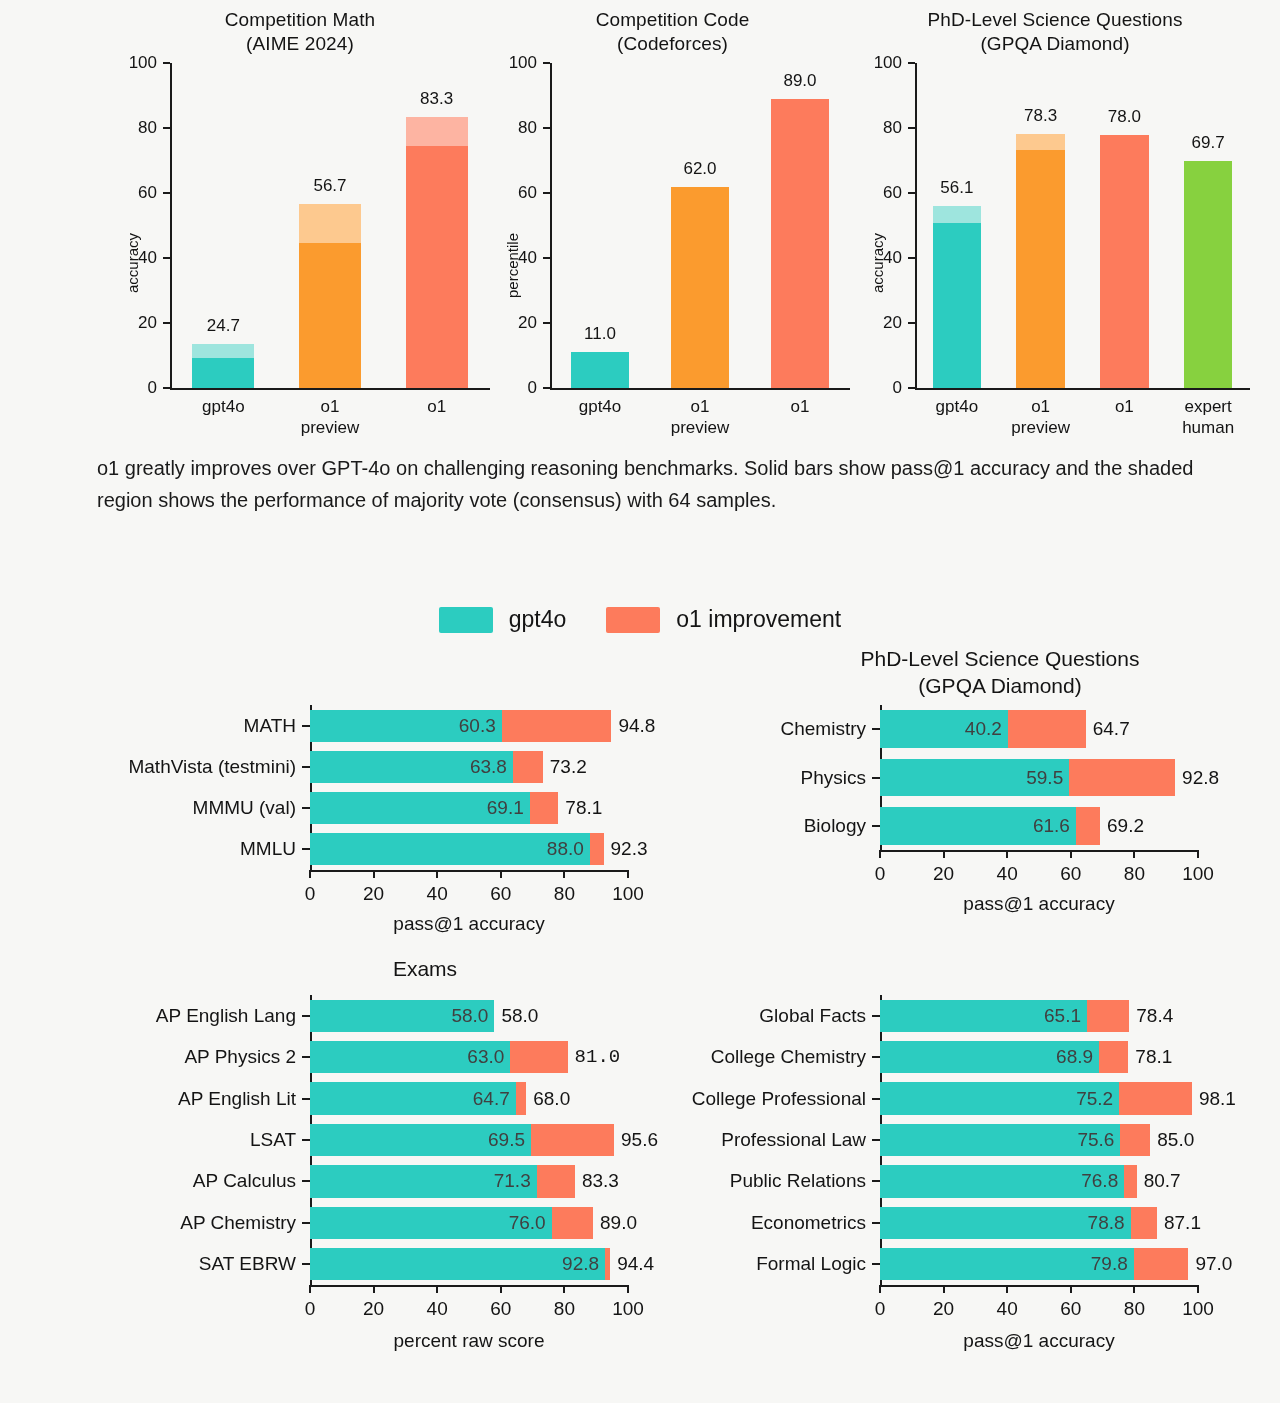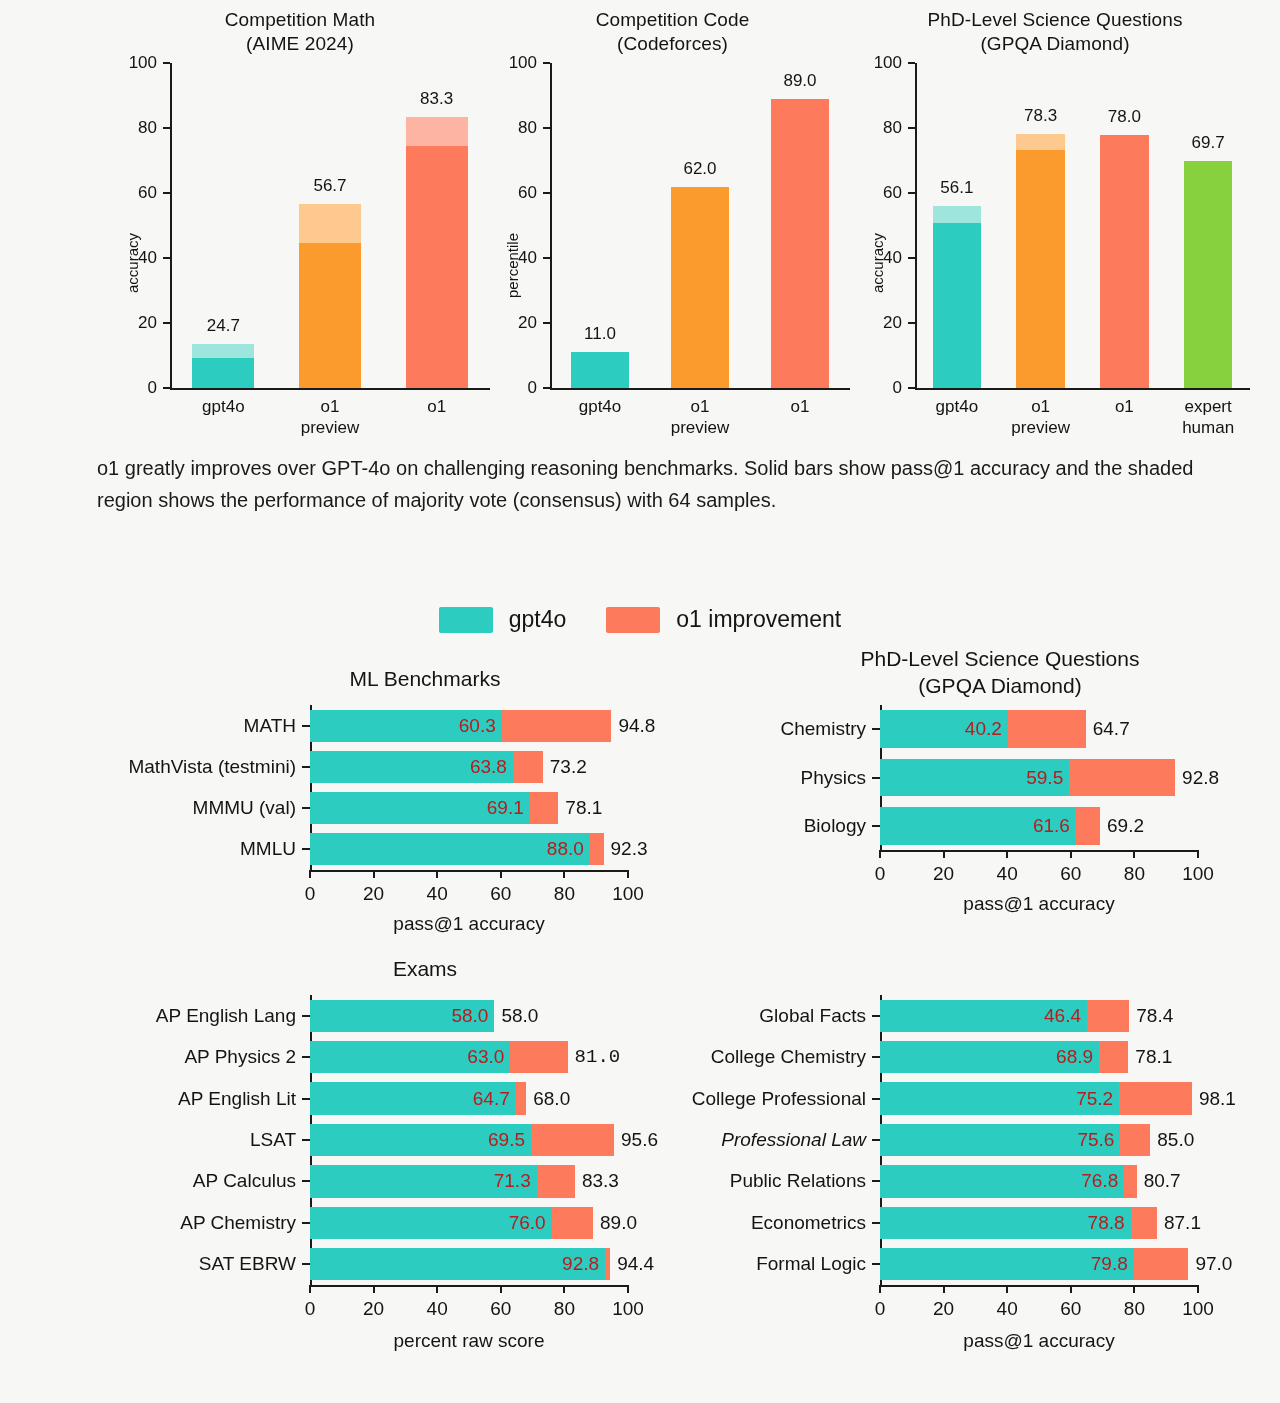--- a/index.html
+++ b/index.html
@@ -74,21 +74,21 @@
     transform: translateX(-50%); white-space: nowrap;
   }
   .hytick { position: absolute; width: 8px; height: 2px; background: #1a1a1a; }
   .hcat {
     position: absolute; font-size: 19px; color: #141414; text-align: right;
     transform: translateY(-50%); white-space: nowrap;
   }
   .hbar { position: absolute; }
   .hbar .hseg { position: absolute; top: 0; height: 100%; }
   .hinner {
-    position: absolute; font-size: 19px; color: #b91c1c;
+    position: absolute; font-size: 19px; color: #404040;
     transform: translate(-100%, -50%); white-space: nowrap;
   }
   .houter {
     position: absolute; font-size: 19px; color: #141414;
     transform: translateY(-50%); white-space: nowrap;
   }
   .hxlabel {
     position: absolute; font-size: 19px; color: #141414;
     text-align: center; white-space: nowrap; transform: translateX(-50%);
   }
@@ -232,23 +232,20 @@
       <span class="legend-swatch" style="background:#2cccc0"></span>
       <span class="legend-text">gpt4o</span>
     </div>
     <div class="legend-item">
       <span class="legend-swatch" style="background:#fd7b5c"></span>
       <span class="legend-text">o1 improvement</span>
     </div>
   </div>
 
   <div class="hchart" id="h0" style="left:170px; top:665px; width:510px; height:270px;">
-    <div class="htitle">
-      <span>ML Benchmarks</span>
-    </div>
     <div class="hplot" style="left:140px; top:40px; width:318px; height:165px;">
         <div class="haxis-y" style="left: 0px; top: 0px; height: 165px;"></div>
         <div class="haxis-x" style="left: 0px; top: 165px; width: 318px;"></div>
         <div class="htick" style="left: -1px; top: 165px;"></div>
         <div class="hticklabel" style="left: 0px; top: 178px;">0</div>
         <div class="htick" style="left: 62.6px; top: 165px;"></div>
         <div class="hticklabel" style="left: 63.6px; top: 178px;">20</div>
         <div class="htick" style="left: 126.2px; top: 165px;"></div>
         <div class="hticklabel" style="left: 127.2px; top: 178px;">40</div>
         <div class="htick" style="left: 189.8px; top: 165px;"></div>
@@ -434,21 +431,21 @@
         <div class="htick" style="left: 253.4px; top: 290px;"></div>
         <div class="hticklabel" style="left: 254.4px; top: 303px;">80</div>
         <div class="htick" style="left: 317px; top: 290px;"></div>
         <div class="hticklabel" style="left: 318px; top: 303px;">100</div>
         <div class="hbar" style="left: 0px; top: 4.55714px; width: 249.312px; height: 32.3143px;">
           <div class="hseg" style="left: 207.018px; width: 42.294px; background: rgb(253, 123, 92);"></div>
           <div class="hseg" style="left: 0px; width: 207.018px; background: rgb(44, 204, 192);"></div>
         </div>
         <div class="hytick" style="left: -8px; top: 19.7143px;"></div>
         <div class="hcat" style="right: 332px; top: 20.7143px;">Global Facts</div>
-        <div class="hinner" style="left: 201.018px; top: 20.7143px;">46.4</div>
+        <div class="hinner" style="left: 201.018px; top: 20.7143px;">65.1</div>
         <div class="houter" style="left: 256.312px; top: 20.7143px;">78.4</div>
         <div class="hbar" style="left: 0px; top: 45.9857px; width: 248.358px; height: 32.3143px;">
           <div class="hseg" style="left: 219.102px; width: 29.256px; background: rgb(253, 123, 92);"></div>
           <div class="hseg" style="left: 0px; width: 219.102px; background: rgb(44, 204, 192);"></div>
         </div>
         <div class="hytick" style="left: -8px; top: 61.1429px;"></div>
         <div class="hcat" style="right: 332px; top: 62.1429px;">College Chemistry</div>
         <div class="hinner" style="left: 213.102px; top: 62.1429px;">68.9</div>
         <div class="houter" style="left: 255.358px; top: 62.1429px;">78.1</div>
         <div class="hbar" style="left: 0px; top: 87.4143px; width: 311.958px; height: 32.3143px;">
@@ -457,21 +454,21 @@
         </div>
         <div class="hytick" style="left: -8px; top: 102.571px;"></div>
         <div class="hcat" style="right: 332px; top: 103.571px;">College Professional</div>
         <div class="hinner" style="left: 233.136px; top: 103.571px;">75.2</div>
         <div class="houter" style="left: 318.958px; top: 103.571px;">98.1</div>
         <div class="hbar" style="left: 0px; top: 128.843px; width: 270.3px; height: 32.3143px;">
           <div class="hseg" style="left: 240.408px; width: 29.892px; background: rgb(253, 123, 92);"></div>
           <div class="hseg" style="left: 0px; width: 240.408px; background: rgb(44, 204, 192);"></div>
         </div>
         <div class="hytick" style="left: -8px; top: 144px;"></div>
-        <div class="hcat" style="right: 332px; top: 145px; font-style: italic;">Professional Law</div>
+        <div class="hcat" style="right: 332px; top: 145px;">Professional Law</div>
         <div class="hinner" style="left: 234.408px; top: 145px;">75.6</div>
         <div class="houter" style="left: 277.3px; top: 145px;">85.0</div>
         <div class="hbar" style="left: 0px; top: 170.271px; width: 256.626px; height: 32.3143px;">
           <div class="hseg" style="left: 244.224px; width: 12.402px; background: rgb(253, 123, 92);"></div>
           <div class="hseg" style="left: 0px; width: 244.224px; background: rgb(44, 204, 192);"></div>
         </div>
         <div class="hytick" style="left: -8px; top: 185.429px;"></div>
         <div class="hcat" style="right: 332px; top: 186.429px;">Public Relations</div>
         <div class="hinner" style="left: 238.224px; top: 186.429px;">76.8</div>
         <div class="houter" style="left: 263.626px; top: 186.429px;">80.7</div>

